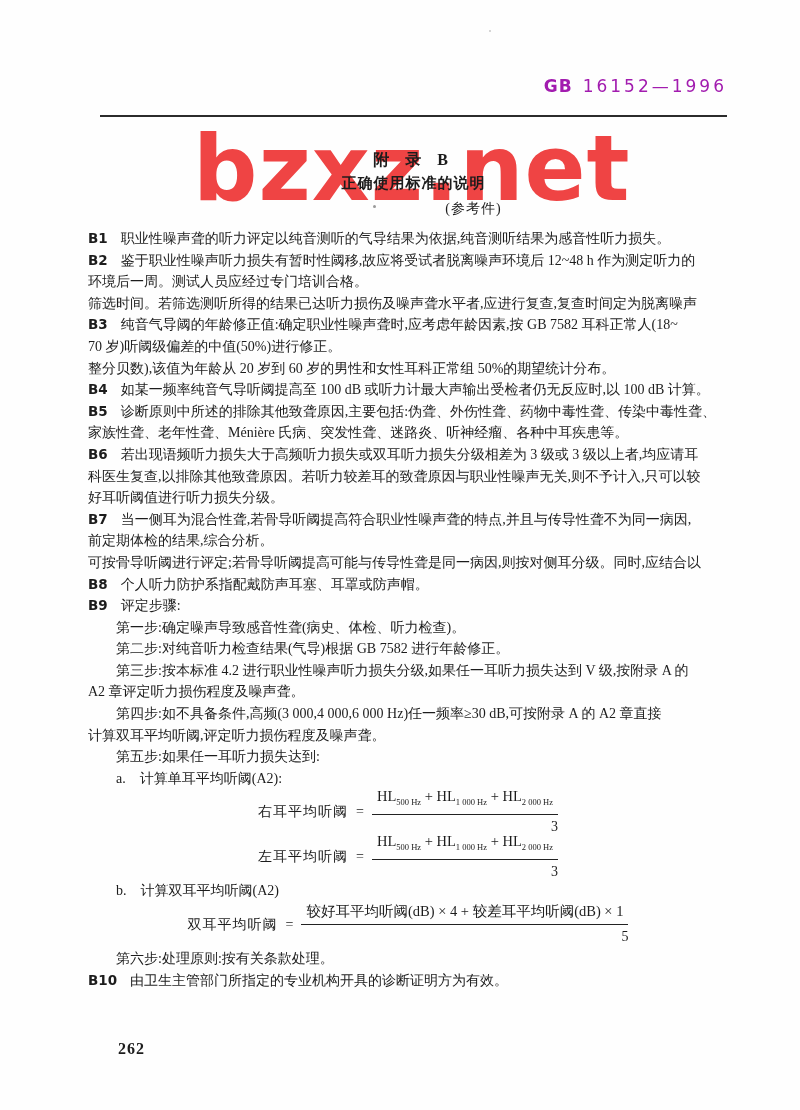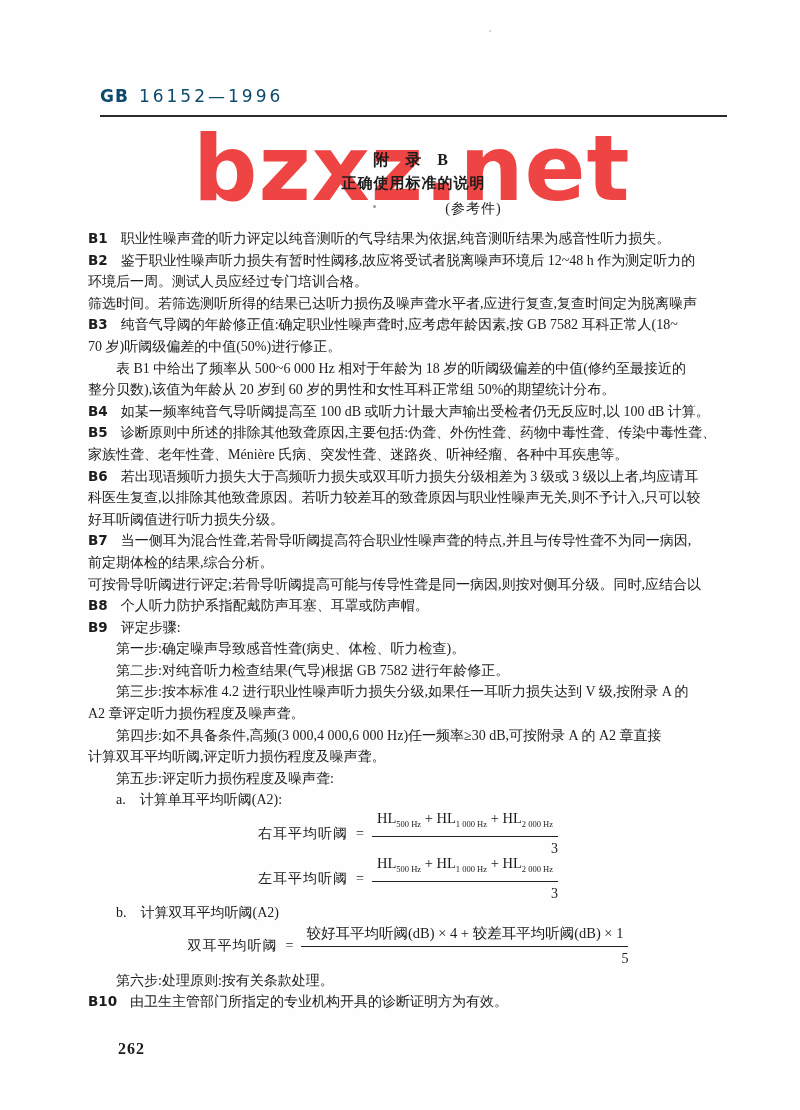--- a/index.html
+++ b/index.html
@@ -3,23 +3,23 @@
 <meta charset="utf-8">
 <style>
   html,body{margin:0;padding:0;background:#ffffff;}
   .page{
     position:relative;width:800px;height:1110px;background:#fefefe;
     overflow:hidden;color:#1c1c1c;
     font-family:"Liberation Serif","DejaVu Serif",serif;
   }
   
   .std-code{
-    position:absolute;top:86px;left:100px;width:627px;text-align:left;
+    position:absolute;top:76px;left:100px;width:627px;text-align:right;
     font-family:"DejaVu Sans","Liberation Sans",sans-serif;
-    font-size:17px;letter-spacing:3px;color:#0c4a6e;
+    font-size:17px;letter-spacing:3px;color:#a21caf;
   }
   .std-code .gb{font-weight:bold;letter-spacing:1px;margin-right:10px;}
   .head-rule{
     position:absolute;top:115px;left:100px;width:627px;height:2px;
     background:#2b2b2b;
   }
   
   .watermark{
     position:absolute;top:124px;left:193px;z-index:1;
     font-family:"DejaVu Sans","Liberation Sans",sans-serif;
@@ -85,40 +85,39 @@
   <div class="speck speck1"></div>
   <div class="speck speck2"></div>
 
   <div class="doc-body" id="doc-body">
       <div class="line"><span class="plabel">B1</span>职业性噪声聋的听力评定以纯音测听的气导结果为依据,纯音测听结果为感音性听力损失。</div>
       <div class="line"><span class="plabel">B2</span>鉴于职业性噪声听力损失有暂时性阈移,故应将受试者脱离噪声环境后 12~48 h 作为测定听力的</div>
       <div class="line">环境后一周。测试人员应经过专门培训合格。</div>
       <div class="line">筛选时间。若筛选测听所得的结果已达听力损伤及噪声聋水平者,应进行复查,复查时间定为脱离噪声</div>
       <div class="line"><span class="plabel">B3</span>纯音气导阈的年龄修正值:确定职业性噪声聋时,应考虑年龄因素,按 GB 7582 耳科正常人(18~</div>
       <div class="line">70 岁)听阈级偏差的中值(50%)进行修正。</div>
-      <div class="line ind-first">表 B1 中给出了频率从 500~6 000 Hz 相对于年龄为 18 岁的听阈级偏差的中值(修约至最接近的</div>
       <div class="line">整分贝数),该值为年龄从 20 岁到 60 岁的男性和女性耳科正常组 50%的期望统计分布。</div>
       <div class="line"><span class="plabel">B4</span>如某一频率纯音气导听阈提高至 100 dB 或听力计最大声输出受检者仍无反应时,以 100 dB 计算。</div>
       <div class="line"><span class="plabel">B5</span>诊断原则中所述的排除其他致聋原因,主要包括:伪聋、外伤性聋、药物中毒性聋、传染中毒性聋、</div>
       <div class="line">家族性聋、老年性聋、Ménière 氏病、突发性聋、迷路炎、听神经瘤、各种中耳疾患等。</div>
       <div class="line"><span class="plabel">B6</span>若出现语频听力损失大于高频听力损失或双耳听力损失分级相差为 3 级或 3 级以上者,均应请耳</div>
       <div class="line">科医生复查,以排除其他致聋原因。若听力较差耳的致聋原因与职业性噪声无关,则不予计入,只可以较</div>
       <div class="line">好耳听阈值进行听力损失分级。</div>
       <div class="line"><span class="plabel">B7</span>当一侧耳为混合性聋,若骨导听阈提高符合职业性噪声聋的特点,并且与传导性聋不为同一病因,</div>
       <div class="line">前定期体检的结果,综合分析。</div>
       <div class="line">可按骨导听阈进行评定;若骨导听阈提高可能与传导性聋是同一病因,则按对侧耳分级。同时,应结合以</div>
       <div class="line"><span class="plabel">B8</span>个人听力防护系指配戴防声耳塞、耳罩或防声帽。</div>
       <div class="line"><span class="plabel">B9</span>评定步骤:</div>
       <div class="line ind-first">第一步:确定噪声导致感音性聋(病史、体检、听力检查)。</div>
       <div class="line ind-first">第二步:对纯音听力检查结果(气导)根据 GB 7582 进行年龄修正。</div>
       <div class="line ind-first">第三步:按本标准 4.2 进行职业性噪声听力损失分级,如果任一耳听力损失达到 V 级,按附录 A 的</div>
       <div class="line">A2 章评定听力损伤程度及噪声聋。</div>
       <div class="line ind-first">第四步:如不具备条件,高频(3 000,4 000,6 000 Hz)任一频率≥30 dB,可按附录 A 的 A2 章直接</div>
       <div class="line">计算双耳平均听阈,评定听力损伤程度及噪声聋。</div>
-      <div class="line ind-first">第五步:评定听力损伤程度及噪声聋:</div>
+      <div class="line ind-first">第五步:如果任一耳听力损失达到:</div>
       <div class="line ind-first">a.　计算单耳平均听阈(A2):</div>
       <div class="formula">
         <span class="f-lhs">右耳平均听阈</span>
         <span class="f-eq">=</span>
         <span class="frac">
           <span class="num">HL<sub>500 Hz</sub> + HL<sub>1 000 Hz</sub> + HL<sub>2 000 Hz</sub></span>
           <span class="den">3</span>
         </span>
       </div>
       <div class="formula">

